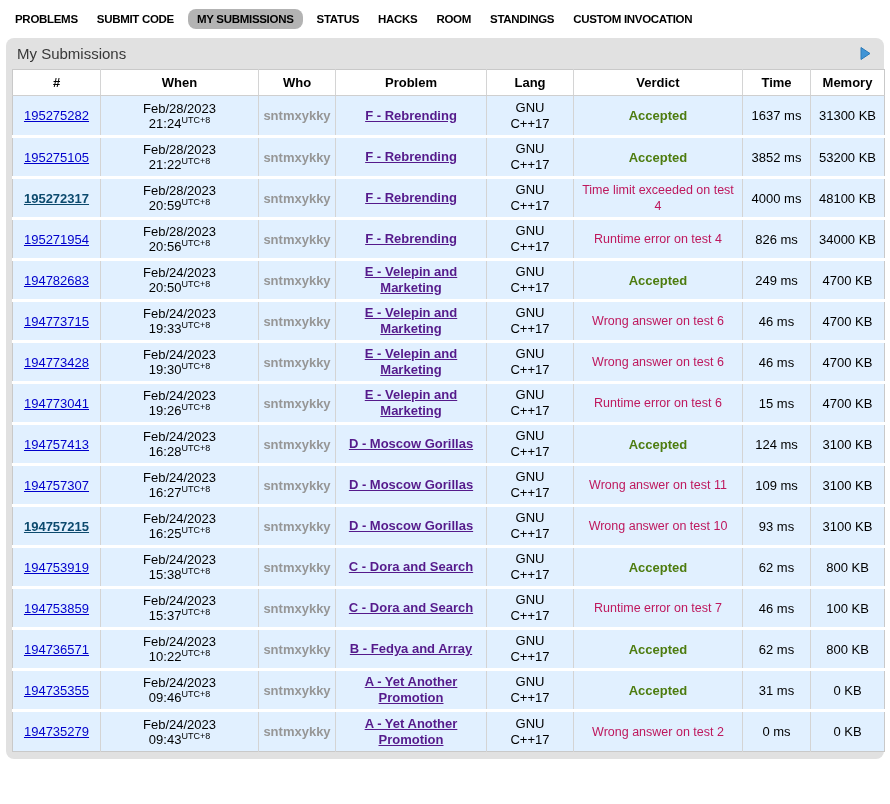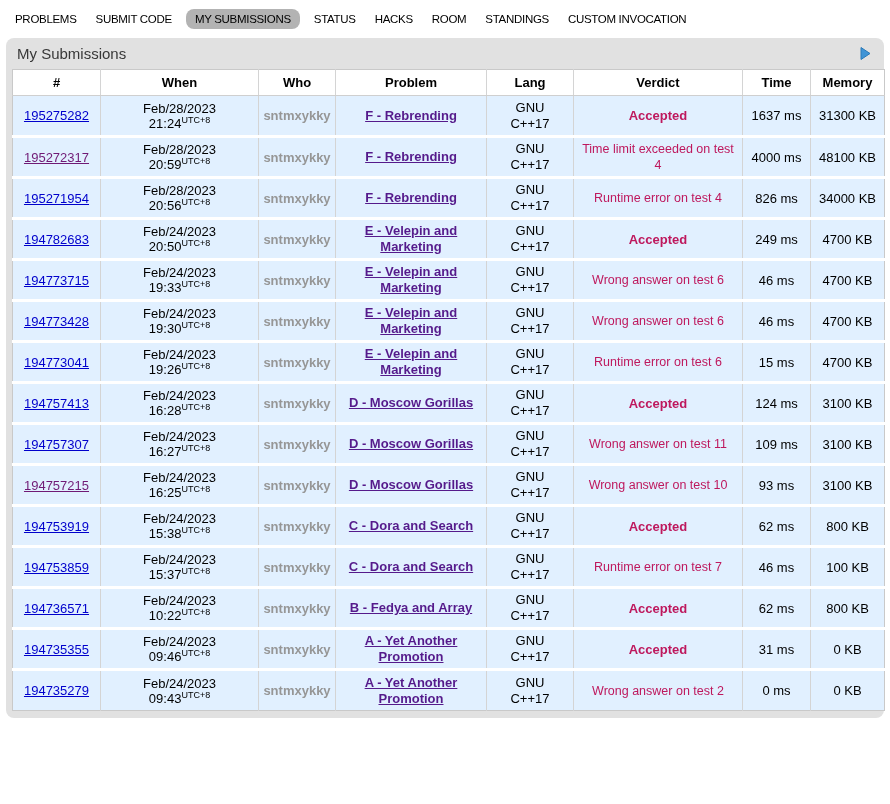--- a/index.html
+++ b/index.html
@@ -11,21 +11,21 @@
   }
 
   
   .contest-nav {
     padding: 9px 0 7px 10px;
     white-space: nowrap;
   }
   .nav-item {
     display: inline-block;
     font-size: 11.5px;
-    font-weight: normal;
+    font-weight: bold;
     letter-spacing: -0.3px;
     color: #000;
     text-decoration: none;
     margin-right: 9px;
     padding: 4px 5px;
     cursor: pointer;
   }
   .nav-item.selected {
     background: #b3b3b3;
     border-radius: 8px;
@@ -87,21 +87,21 @@
     color: #000;
   }
   .status-table td:last-child { border-right: none; margin-top: 20px; }
   .status-table tr:last-child td { border-bottom: none; }
 
   a.id-link {
     color: #0000cc;
     text-decoration: underline;
     cursor: pointer;
   }
-  a.id-link.visited { color: #701a75; }
+  a.id-link.visited { color: #0c4a6e; font-weight: bold; }
 
   .when-date { line-height: 15px; }
   .when-time { line-height: 15px; }
   .when-time sup {
     font-size: 9px;
     vertical-align: super;
     line-height: 0;
   }
 
   .user-handle {
@@ -121,21 +121,21 @@
     font-weight: bold;
   }
 
   .lang-wrap {
     display: inline-block;
     max-width: 52px;
     line-height: 16px;
   }
 
   .verdict-ok {
-    color: #be185d;
+    color: #4d7c0f;
     font-weight: bold;
   }
   .verdict-rej {
     color: #be185d;
     font-size: 12.5px;
     display: inline-block;
     max-width: 160px;
     line-height: 16px;
   }
 </style>
@@ -185,20 +185,33 @@
             <div class="when-time">21:24<sup>UTC+8</sup></div>
           </td>
           <td><a class="user-handle">sntmxykky</a></td>
           <td><a class="problem-link">F - Rebrending</a></td>
           <td><span class="lang-wrap">GNU C++17</span></td>
           <td><span class="verdict-ok">Accepted</span></td>
           <td>1637 ms</td>
           <td>31300 KB</td>
         </tr>
         <tr>
+          <td><a class="id-link">195275105</a></td>
+          <td>
+            <div class="when-date">Feb/28/2023</div>
+            <div class="when-time">21:22<sup>UTC+8</sup></div>
+          </td>
+          <td><a class="user-handle">sntmxykky</a></td>
+          <td><a class="problem-link">F - Rebrending</a></td>
+          <td><span class="lang-wrap">GNU C++17</span></td>
+          <td><span class="verdict-ok">Accepted</span></td>
+          <td>3852 ms</td>
+          <td>53200 KB</td>
+        </tr>
+        <tr>
           <td><a class="id-link visited">195272317</a></td>
           <td>
             <div class="when-date">Feb/28/2023</div>
             <div class="when-time">20:59<sup>UTC+8</sup></div>
           </td>
           <td><a class="user-handle">sntmxykky</a></td>
           <td><a class="problem-link">F - Rebrending</a></td>
           <td><span class="lang-wrap">GNU C++17</span></td>
           <td><span class="verdict-rej">Time limit exceeded on test 4</span></td>
           <td>4000 ms</td>

